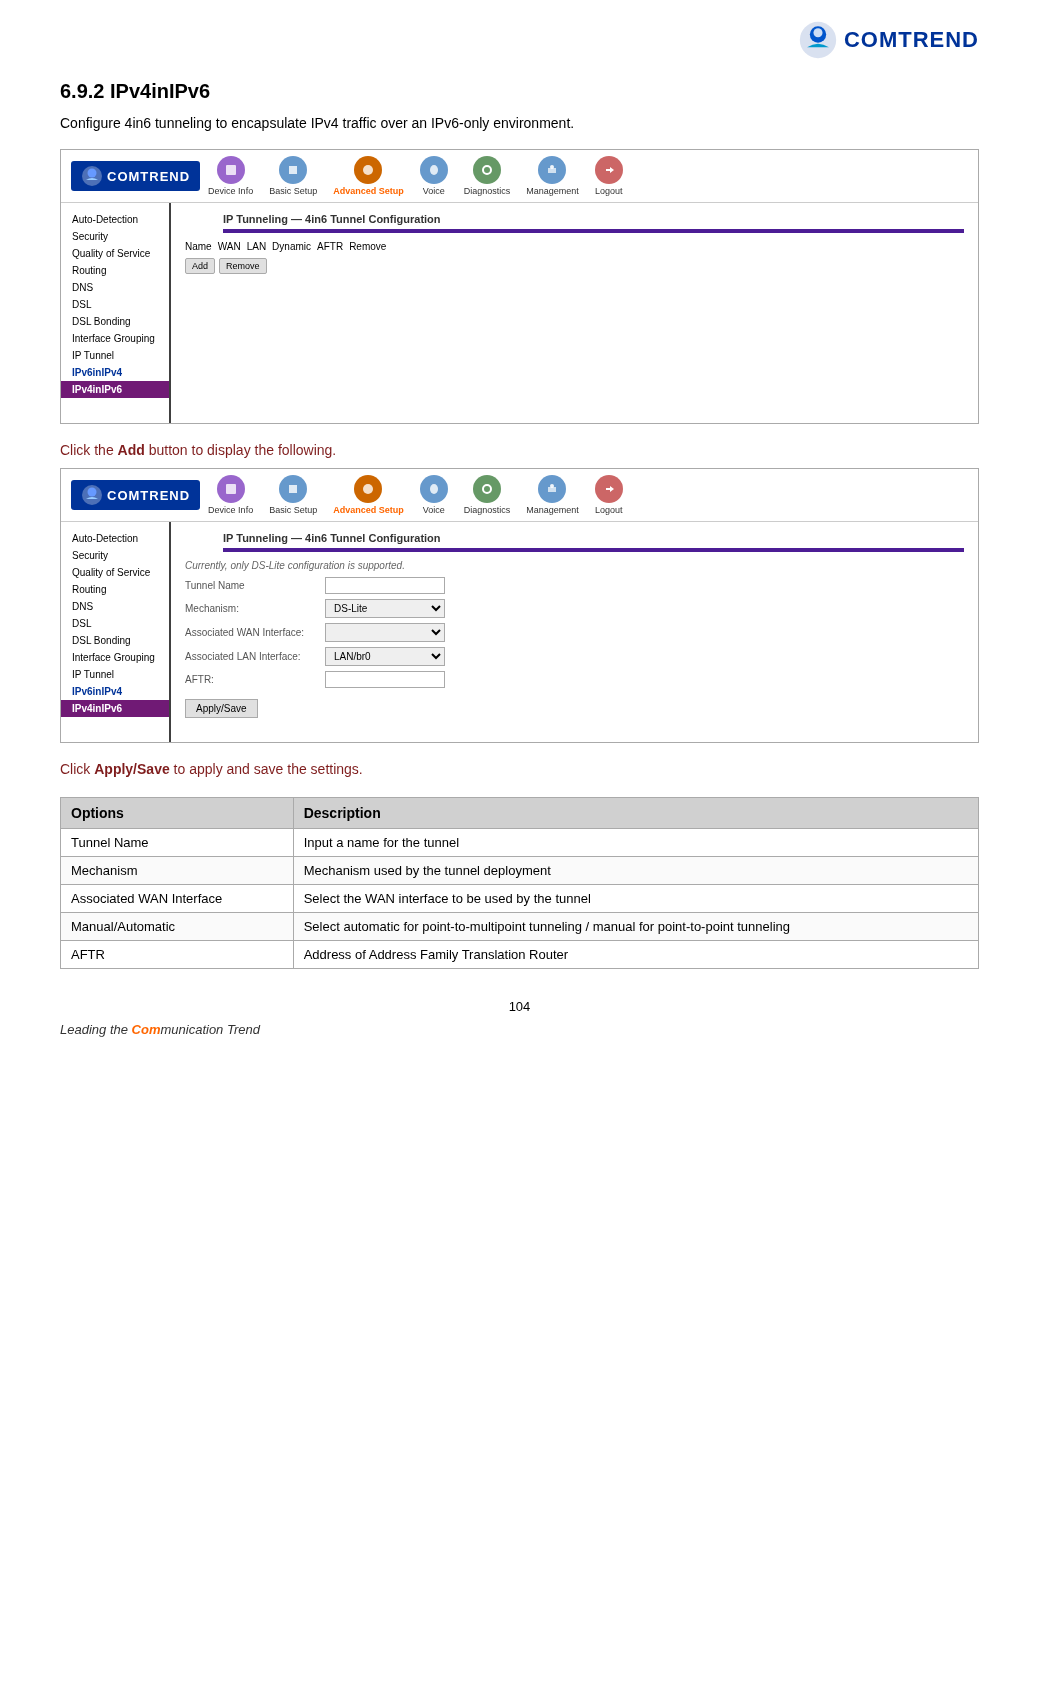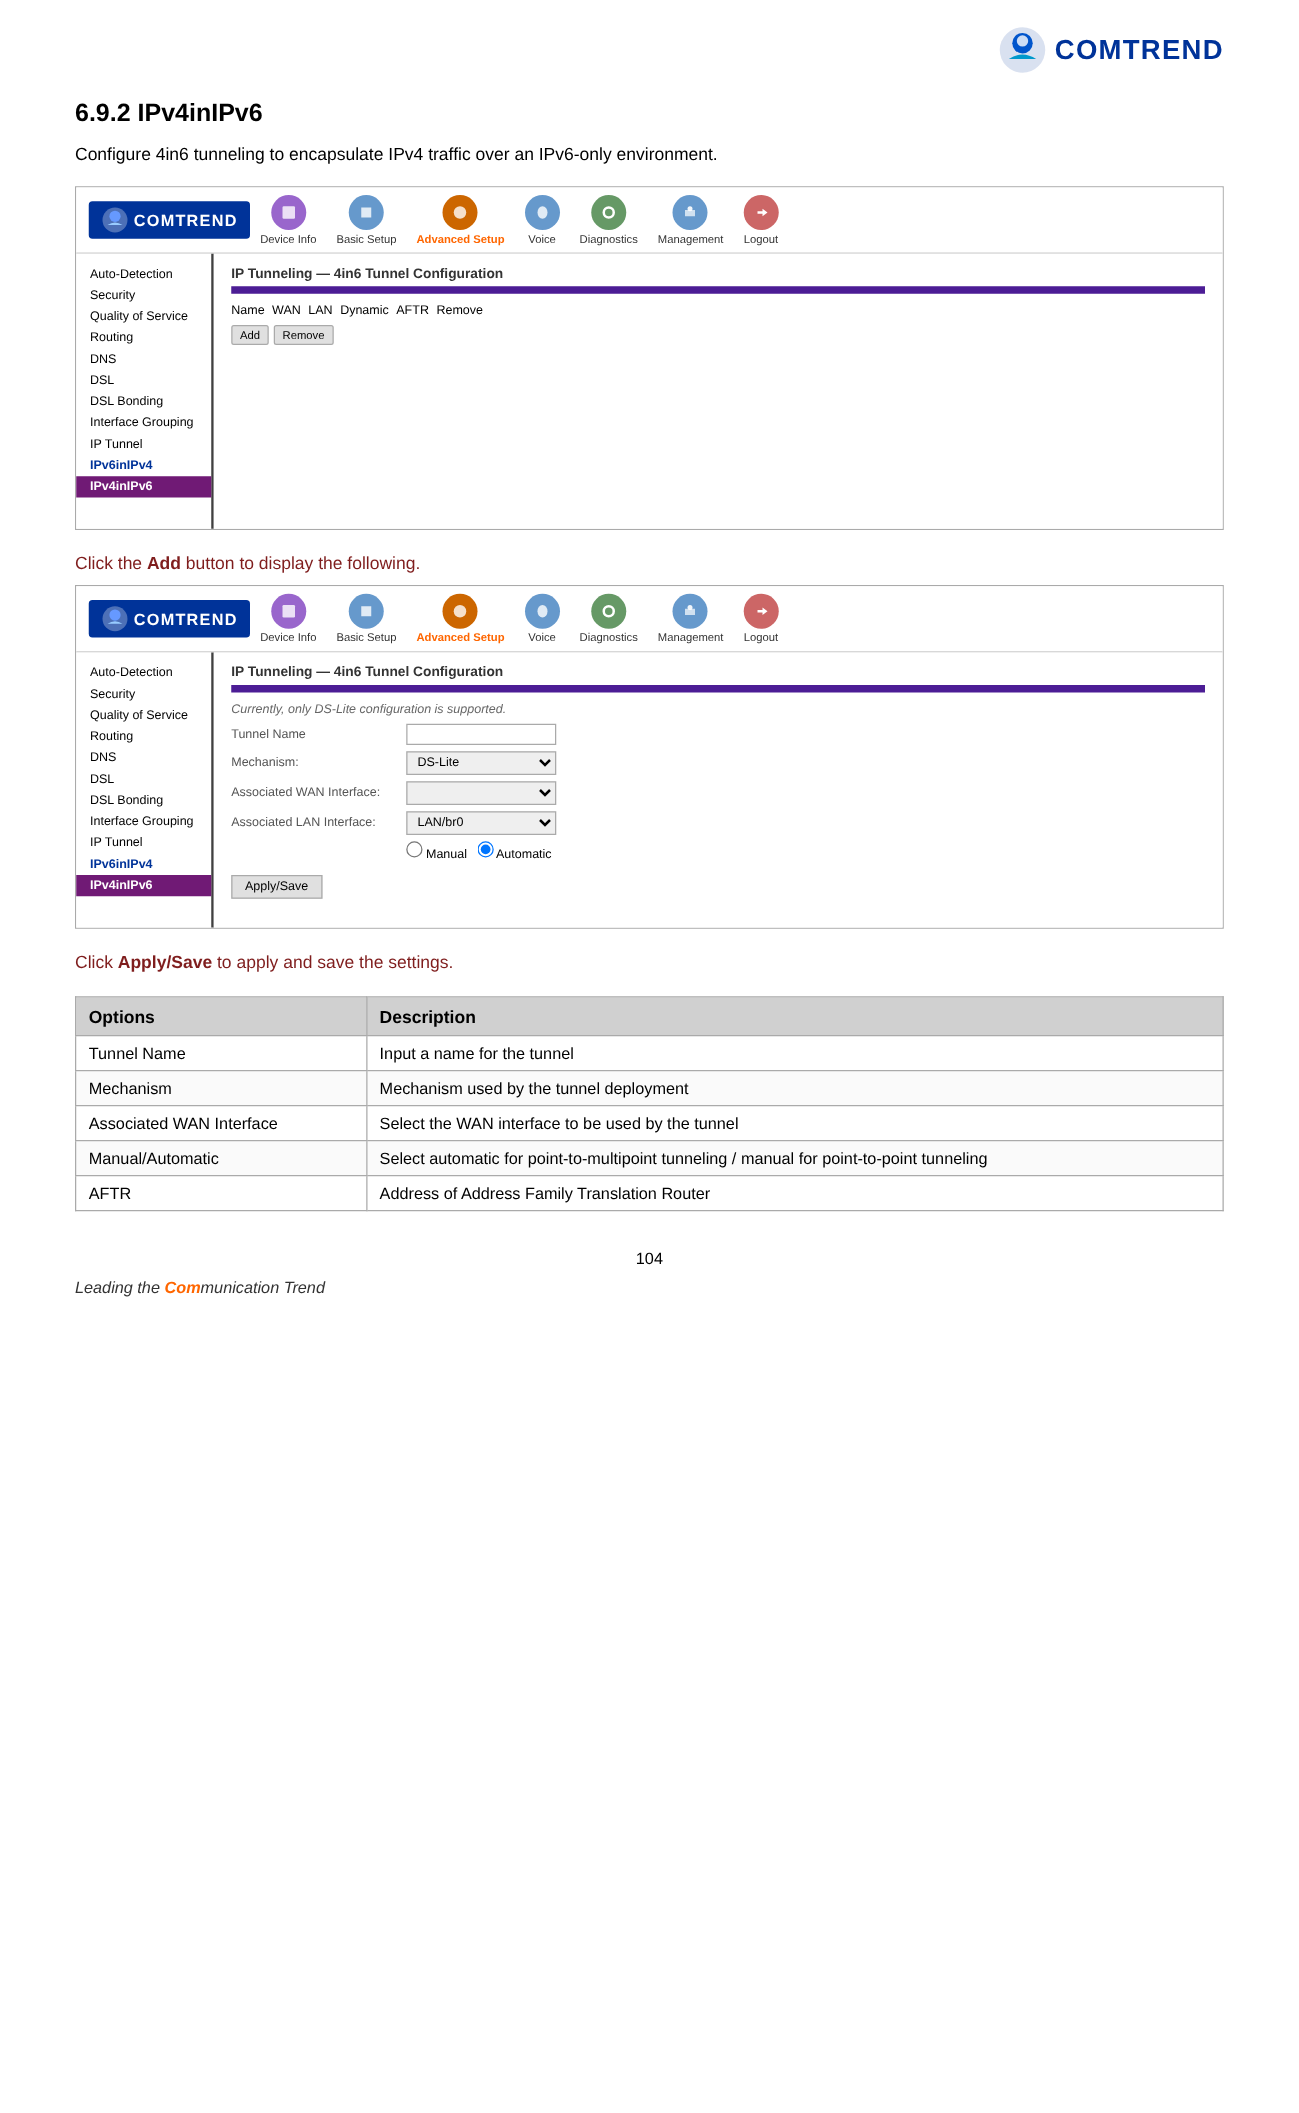--- a/index.html
+++ b/index.html
@@ -149,22 +149,23 @@
       flex: 1;
       padding: 10px 14px;
       background: #fff;
     }
 
     .content-title {
       font-size: 11px;
       font-weight: bold;
       color: #333;
       margin-bottom: 8px;
-      border-bottom: 6px solid #4c1d95;
+      border-bottom: 4px solid #4c1d95;
       padding-bottom: 4px;
+      margin-left: 38px;
     }
 
     .table-header-row {
       display: flex;
       gap: 2px;
       margin-bottom: 6px;
       align-items: center;
     }
 
     .tbl-btn {
@@ -544,29 +545,22 @@
             <option></option>
           </select>
         </div>
         <div class="form-row">
           <span class="form-label">Associated LAN Interface:</span>
           <select class="form-select">
             <option>LAN/br0</option>
           </select>
         </div>
         <div class="form-row">
-          <span class="form-label"></span>
-          <div class="radio-group">
-            <label>
-              <input type="radio" name="tunnel_mode" style=""> Manual
-            </label>
-            <label>
-              <input type="radio" name="tunnel_mode" checked="" style=""> Automatic
-            </label>
-          </div>
+          <span class="form-label">AFTR:</span>
+          <input class="form-input" type="text" value="" style="">
         </div>
         <button class="apply-btn">Apply/Save</button>
       </div>
     </div>
   </div>
 </div>
 
 <p class="click-text" style="margin-top:16px; margin-bottom:20px;">
   <span>Click </span><strong>Apply/Save</strong><span> to apply and save the settings.</span>
 </p>

